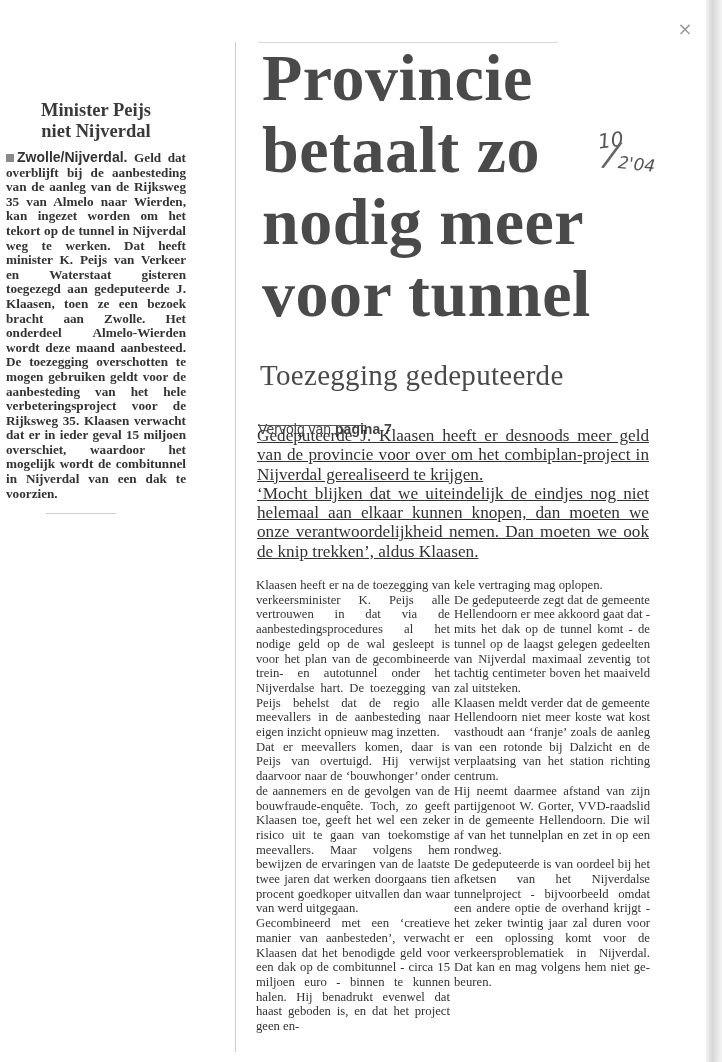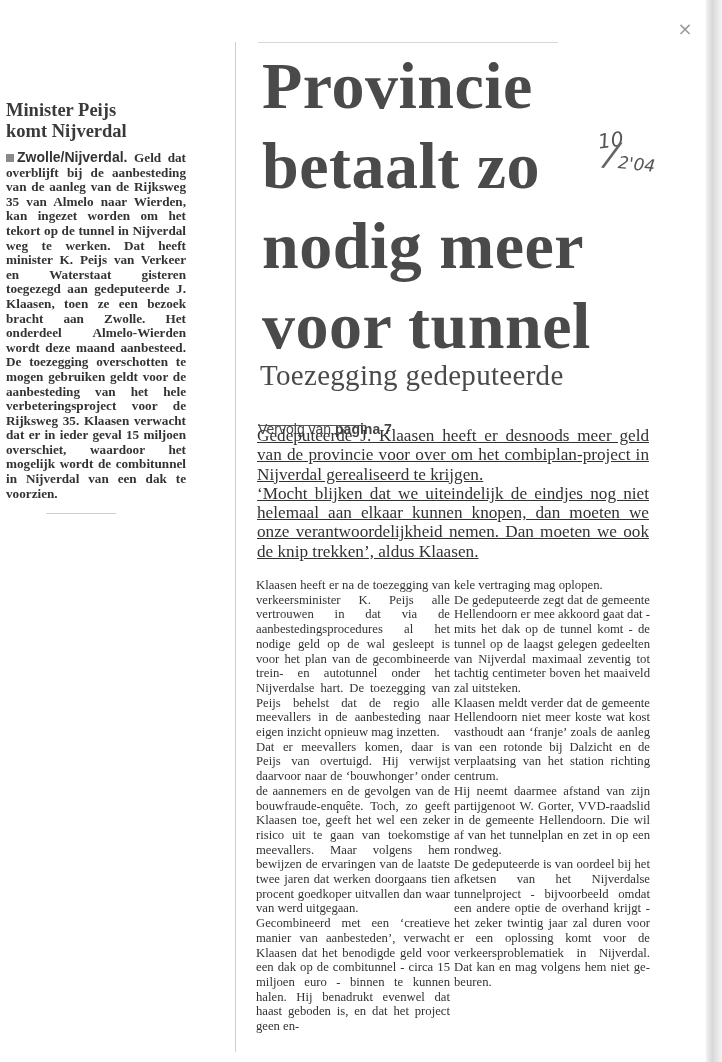--- a/index.html
+++ b/index.html
@@ -17,38 +17,38 @@
     color: #9a9a9a; font-family: "DejaVu Sans", sans-serif; font-size: 18px; line-height: 18px;
     text-align: center; cursor: pointer;
   }
   .col-rule { position: absolute; width: 1px; background: #cfcfcf; }
   .top-rule { position: absolute; height: 1px; background: #d6d6d6; }
 
   
   .side { position: absolute; left: 6px; top: 100px; width: 180px; }
   .side-title {
     font-family: "Liberation Serif", serif; font-weight: bold;
-    font-size: 18.5px; line-height: 21px; color: #3a3a3a; margin: 0 0 8px 0;
+    font-size: 18.5px; line-height: 21px; text-align: center; color: #3a3a3a; margin: 0 0 8px 0;
   }
   .side-body {
     font-family: "Liberation Serif", serif; font-weight: bold;
     font-size: 13.2px; line-height: 14.6px; text-align: justify; color: #333;
     hyphens: manual;
   }
   .side-dateline { font-family: "Liberation Sans", sans-serif; font-weight: bold; font-size: 14px; }
   .bullet-sq { display: inline-block; width: 8px; height: 8px; background: #8a8a8a; margin-right: 3px; vertical-align: 0px; }
   .side-end-rule { width: 70px; height: 1px; background: #cfcfcf; margin: 12px 0 0 40px; }
 
   
   .headline {
     position: absolute; left: 262px; top: 42px; width: 400px;
     font-family: "Liberation Serif", serif; font-weight: bold;
     font-size: 66px; line-height: 72px; color: #4a4a4a; letter-spacing: 0.5px;
   }
-  .headline div { white-space: nowrap; margin-top: 8px; }
+  .headline div { white-space: nowrap; }
   .handwritten {
     position: absolute; left: 592px; top: 128px; width: 90px; height: 70px;
     font-family: "DejaVu Sans", sans-serif; color: #555; font-size: 20px; font-style: italic;
   }
   .handwritten .d1 { position: absolute; left: 6px; top: 0; transform: rotate(-8deg); }
   .handwritten .slash { position: absolute; left: 14px; top: 6px; font-size: 34px; color: #666; transform: rotate(10deg); }
   .handwritten .d2 { position: absolute; left: 26px; top: 26px; font-size: 17px; transform: rotate(6deg); }
 
   .subhead {
     position: absolute; left: 260px; top: 358px; width: 420px;
@@ -86,21 +86,21 @@
 
 <div class="right-strip"></div>
 <div class="close-x">×</div>
 
 <div class="top-rule" style="left:258px; top:42px; width:300px;"></div>
 <div class="col-rule" style="left:235px; top:42px; height:1010px;"></div>
 
 <div class="side">
   <div class="side-title">
     <div>Minister Peijs</div>
-    <div>komt Nijverdal</div>
+    <div>niet Nijverdal</div>
   </div>
   <div class="side-body">
     <span class="bullet-sq"></span><span class="side-dateline">Zwolle/Nijverdal.</span>
     <span>Geld dat overblijft bij de aanbesteding van de aanleg van de Rijks­weg 35 van Almelo naar Wierden, kan ingezet worden om het tekort op de tunnel in Nijverdal weg te werken. Dat heeft minister K. Peijs van Verkeer en Waterstaat gisteren toegezegd aan gedeputeerde J. Klaasen, toen ze een bezoek bracht aan Zwolle. Het onderdeel Almelo-Wierden wordt deze maand aanbesteed. De toezegging overschotten te mogen gebruiken geldt voor de aanbesteding van het hele verbeteringsproject voor de Rijksweg 35. Klaasen verwacht dat er in ieder geval 15 miljoen overschiet, waardoor het mogelijk wordt de combitunnel in Nijverdal van een dak te voorzien.</span>
   </div>
   <div class="side-end-rule"></div>
 </div>
 
 <div class="headline">
   <div>Provincie</div>

